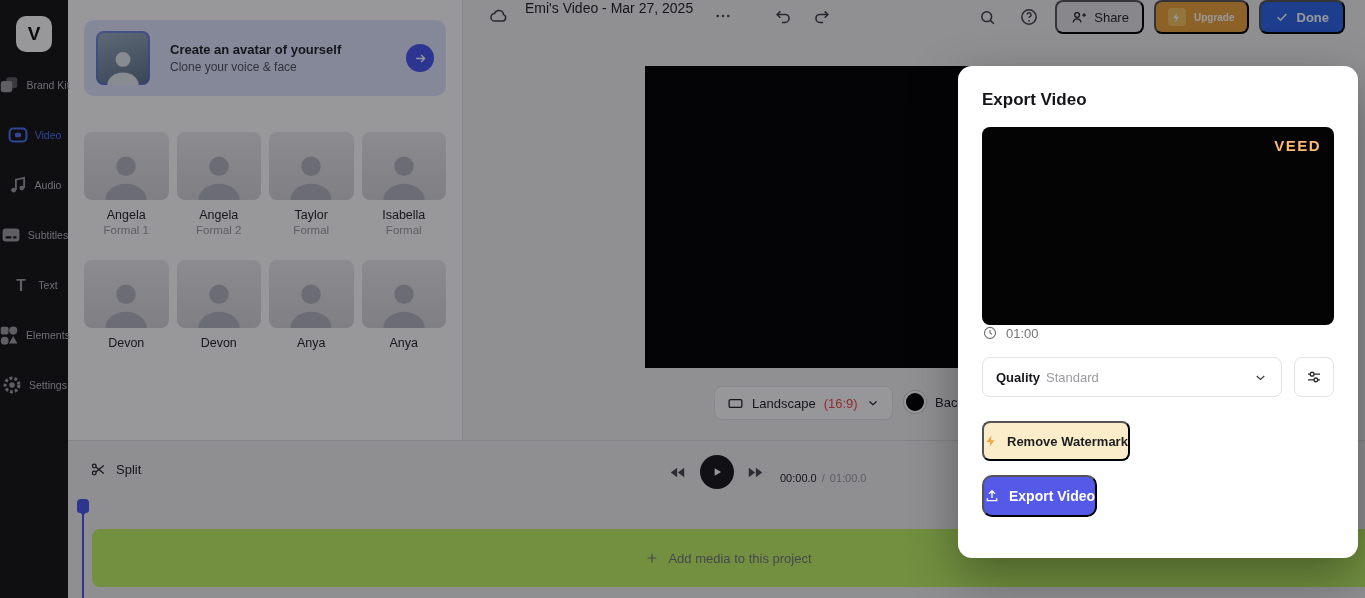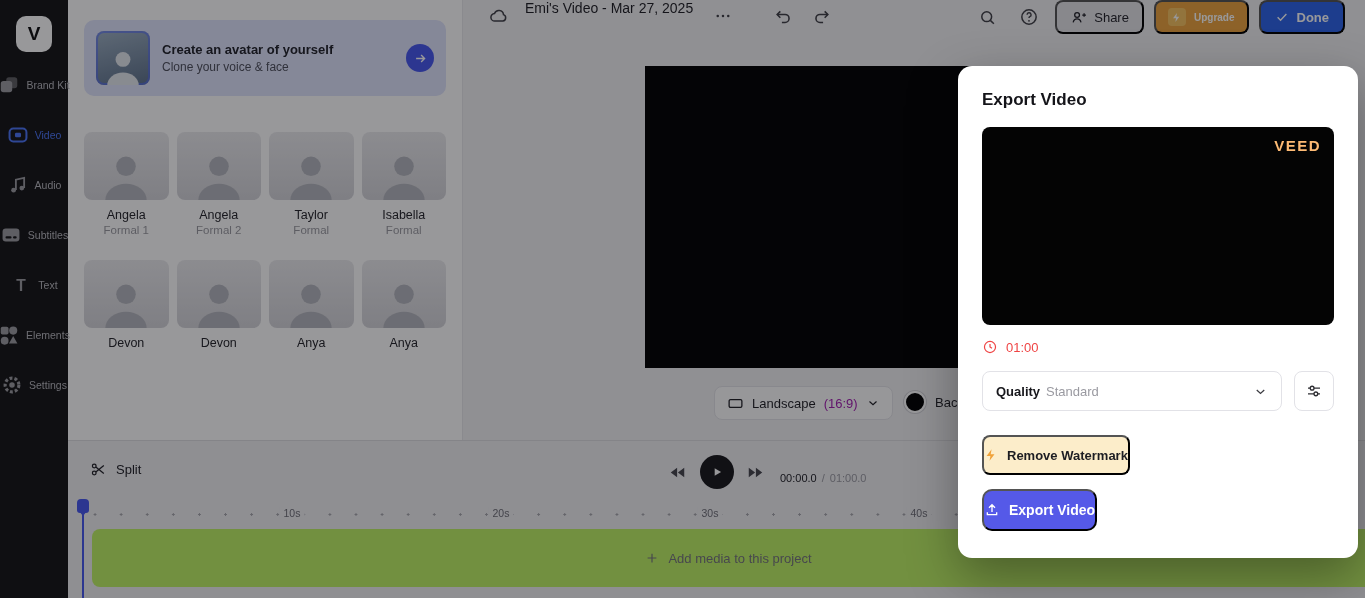--- a/index.html
+++ b/index.html
@@ -13,21 +13,21 @@
   .rail-item{display:flex;flex-direction:row;align-items:center;gap:6px;margin-bottom:28px;cursor:pointer;color:#9b9ba1}
   .rail-item .lbl{font-size:10.5px;color:#b7b7bd;white-space:nowrap}
   .rail-item.active{color:#4a74f6}
   .rail-item.active .lbl{color:#4a74f6}
 
   
   .panel{position:absolute;left:68px;top:0;width:395px;height:440px;background:#fff;z-index:1;border-right:1px solid #e7e7ea;padding:20px 16px 0}
   .panel-head{display:flex;align-items:center;gap:8px;margin-bottom:22px}
   .back-btn{width:30px;height:30px;border-radius:8px;display:flex;align-items:center;justify-content:center;color:#2a2a2e;cursor:pointer}
   .panel-title{font-size:17px;font-weight:bold;color:#17171a}
-  .banner{background:#dfe3fb;border-radius:10px;padding:11px 12px;display:flex;align-items:center;gap:12px;margin-bottom:36px}
+  .banner{background:#dfe3fb;border-radius:10px;padding:11px 12px;display:flex;align-items:center;gap:20px;margin-bottom:36px}
   .banner-thumb{width:54px;height:54px;border-radius:8px;overflow:hidden;position:relative;flex:none;background:linear-gradient(165deg,#9db0c2,#5c708a);box-shadow:inset 0 0 0 2px rgba(80,105,255,.55);display:flex;align-items:flex-end;justify-content:center}
   .banner-text{flex:1}
   .banner-title{font-size:13px;font-weight:bold;color:#20222a}
   .banner-sub{font-size:12px;color:#4c4f5c;margin-top:3px}
   .banner-go{width:28px;height:28px;border-radius:50%;background:#4656ee;color:#fff;display:flex;align-items:center;justify-content:center;flex:none;cursor:pointer}
   .avatar-grid{display:grid;grid-template-columns:repeat(4,1fr);gap:24px 8px}
   .avatar-card{cursor:pointer;text-align:center}
   .avatar-img{height:68px;border-radius:8px;background:linear-gradient(180deg,#eaeaed,#d4d4d9);display:flex;align-items:flex-end;justify-content:center;overflow:hidden}
   .avatar-name{font-size:12.5px;color:#24242a;margin-top:8px}
   .avatar-style{font-size:11.5px;color:#9a9aa1;margin-top:2px}
@@ -39,21 +39,21 @@
   .topbar{position:absolute;left:0;right:0;top:0;height:58px;display:flex;align-items:flex-start;padding:0 20px;gap:6px}
   .icon-btn{width:32px;height:32px;border-radius:8px;display:flex;align-items:center;justify-content:center;color:#3e3e45;cursor:pointer;flex:none}
   .doc-title{font-size:14px;color:#1d1d23;margin:0 8px 0 4px;white-space:nowrap}
   .right-group{margin-left:auto;display:flex;align-items:center;gap:10px}
   .share-btn{height:34px;padding:0 13px;border-radius:8px;background:#e3e3e7;display:flex;align-items:center;gap:7px;font-size:13px;color:#1f1f26;cursor:pointer}
   .upgrade-btn{height:34px;padding:0 12px;border-radius:8px;background:#eca33d;display:flex;align-items:center;gap:8px;font-size:10px;color:#fff;font-weight:bold;cursor:pointer}
   .upgrade-bolt{width:18px;height:18px;border-radius:4px;background:#f5c260;display:flex;align-items:center;justify-content:center;color:#fff}
   .done-btn{height:34px;padding:8px 14px;border-radius:8px;background:#2b63e9;display:flex;align-items:center;gap:8px;font-size:13px;color:#fff;font-weight:bold;cursor:pointer}
   .stage{position:absolute;left:182px;top:66px;width:537px;height:302px;background:#000}
   .layout-pill{position:absolute;left:251px;top:386px;height:34px;background:#fdfdfe;border:1px solid #e4e4e8;border-radius:8px;display:flex;align-items:center;gap:8px;padding:0 12px;font-size:13px;color:#1e1e24;cursor:pointer}
-  .layout-pill .ratio{color:#a21caf}
+  .layout-pill .ratio{color:#ef4444}
   .bg-ctrl{position:absolute;left:441px;top:391px;display:flex;align-items:center;gap:9px;font-size:13px;color:#1e1e24;cursor:pointer;white-space:nowrap}
   .bg-swatch{width:22px;height:22px;border-radius:50%;background:#000;border:2px solid #fff;box-shadow:0 0 0 1px #d2d2d7}
 
   
   .timeline{position:absolute;left:68px;right:0;top:440px;bottom:0;background:#efeff2;border-top:1px solid #dcdce0;z-index:1}
   .split-btn{position:absolute;left:22px;top:20px;display:flex;align-items:center;gap:9px;font-size:13px;color:#202026;cursor:pointer}
   .transport{position:absolute;left:50%;transform:translateX(-50%);top:14px;display:flex;align-items:center;gap:8px}
   .t-btn{width:28px;height:28px;display:flex;align-items:center;justify-content:center;color:#45454c;cursor:pointer}
   .play-btn{width:34px;height:34px;border-radius:50%;background:#17171a;display:flex;align-items:center;justify-content:center;color:#fff;cursor:pointer}
   .time-display{position:absolute;left:712px;top:31px;font-size:11px;color:#9a9aa1;white-space:nowrap}
@@ -67,21 +67,21 @@
   .playhead-handle::after{content:"";position:absolute;left:2px;top:12px;border-left:4px solid transparent;border-right:4px solid transparent;border-top:5px solid #4656ee}
   .playhead-line{position:absolute;left:5px;top:13px;bottom:0;width:2px;background:#4656ee}
   .add-media{position:absolute;left:24px;right:0;top:88px;height:58px;background:#bef264;border-radius:8px 0 0 8px;display:flex;align-items:center;justify-content:center;gap:9px;font-size:13px;color:#74747c;cursor:pointer}
 
   
   .overlay{position:absolute;inset:0;background:rgba(10,10,14,.42);z-index:10}
   .modal{position:absolute;left:958px;top:66px;width:400px;height:492px;background:#fff;border-radius:14px;z-index:11;padding:24px;box-shadow:0 18px 50px rgba(0,0,0,.35)}
   .modal-title{font-size:17px;font-weight:bold;color:#141419}
   .preview{margin-top:17px;height:198px;border-radius:8px;background:#040404;position:relative}
   .wm{position:absolute;top:10px;right:13px;color:#fdba74;font-weight:bold;font-size:15px;letter-spacing:1.5px}
-  .duration{margin-top:14px;display:flex;align-items:center;gap:8px;font-size:13px;color:#ef4444}
+  .duration{display:flex;align-items:center;gap:8px;font-size:13px;color:#737373}
   .quality-row{margin-top:16px;display:flex;gap:12px}
   .quality-select{flex:1;height:40px;border:1px solid #e2e2e7;border-radius:8px;display:flex;align-items:center;padding:0 13px;gap:6px;font-size:13px;cursor:pointer}
   .quality-select .q{font-weight:bold;color:#17171c}
   .quality-select .v{color:#9a9aa1}
   .quality-select .chev{margin-left:auto;color:#3c3c42}
   .adv-btn{width:40px;height:40px;border:1px solid #e2e2e7;border-radius:8px;display:flex;align-items:center;justify-content:center;color:#2e2e33;cursor:pointer;flex:none}
   .watermark-btn{margin-top:24px;height:40px;border-radius:8px;background:#fcedca;display:flex;align-items:center;justify-content:center;gap:9px;font-size:13px;font-weight:bold;color:#1d1d22;cursor:pointer}
   .export-btn{margin-top:14px;height:42px;border-radius:10px;background:#5559e8;display:flex;align-items:center;justify-content:center;gap:9px;font-size:14px;font-weight:bold;color:#fff;cursor:pointer}
 </style>
 </head>
@@ -393,27 +393,20 @@
           <svg width="19" height="19" viewBox="0 0 24 24">
             <path d="M3.5 6v12L11.5 12zM12.5 6v12L20.5 12z" fill="currentColor"></path>
           </svg>
         </span>
     </div>
 
     <div class="time-display">
       <span class="cur">00:00.0</span><span class="sep">/</span><span>01:00.0</span>
     </div>
 
-    <div class="ruler">
-      <div class="ruler-dots"></div>
-      <span class="ruler-label" style="left:224px">10s</span>
-      <span class="ruler-label" style="left:433px">20s</span>
-      <span class="ruler-label" style="left:642px">30s</span>
-      <span class="ruler-label" style="left:851px">40s</span>
-    </div>
 
     <div class="playhead">
       <div class="playhead-handle"></div>
       <div class="playhead-line"></div>
     </div>
 
     <div class="add-media">
       <span>
           <svg width="14" height="14" viewBox="0 0 24 24">
             <path d="M12 4.5v15M4.5 12h15" stroke="currentColor" stroke-width="2"></path>

